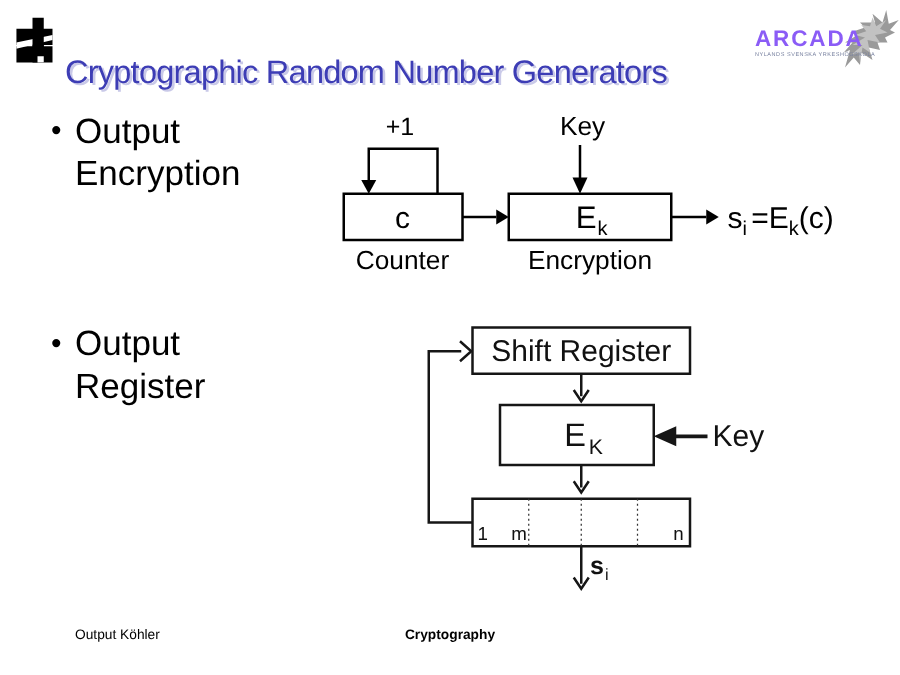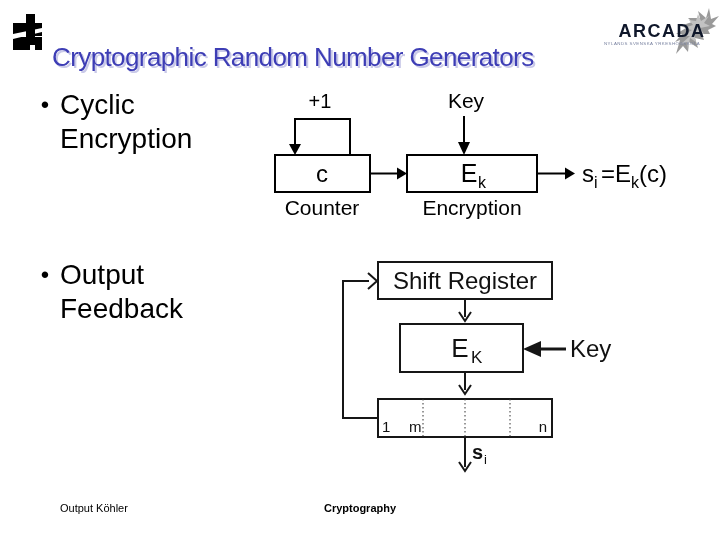--- a/index.html
+++ b/index.html
@@ -9,21 +9,21 @@
   }
   .title{
     position:absolute;left:52px;top:42px;margin:0;
     font-size:26px;font-weight:normal;letter-spacing:-0.6px;white-space:nowrap;
     color:#3d3db5;text-shadow:2px 2px 0 #c9c9e8;
   }
   .corner-icon{position:absolute;left:13px;top:14px;}
   .arcada{position:absolute;left:604px;top:22px;width:116px;}
   .arcada .bird{position:absolute;left:58px;top:-16px;}
   .arcada-text{position:relative;z-index:2;display:flex;flex-direction:column;}
-  .arcada-name{font-size:18px;font-weight:bold;letter-spacing:1.5px;color:#0f172a;line-height:18px;text-align:center;}
+  .arcada-name{font-size:18px;font-weight:bold;letter-spacing:1.5px;color:#8b5cf6;line-height:18px;}
   .arcada-tag{font-size:4.4px;letter-spacing:0.45px;color:#77809f;margin-top:1px;white-space:nowrap;}
   .bullet{
     position:absolute;left:30px;display:flex;align-items:flex-start;
     font-size:28px;line-height:34px;color:#000;
   }
   .bullet .dot{font-size:24px;width:30px;flex:0 0 30px;text-align:center;}
   .bullet .btext{width:175px;}
   .bullet.b1{top:88px;}
   .bullet.b2{top:258px;}
   .diagram1{position:absolute;left:270px;top:85px;}
@@ -54,25 +54,25 @@
     <polygon fill="#c2c2c2" points="26,44 28,32 34,36 32,26 42,28 38,22 48,20 42,17 47,10 39,15 36,8 34,15 27,14 31,19 22,22 30,24 20,30 28,30 19,38 25,36"></polygon>
   </svg>
   <div class="arcada-text">
     <span class="arcada-name">ARCADA</span>
     <span class="arcada-tag">NYLANDS SVENSKA YRKESHÖGSKOLA</span>
   </div>
 </div>
 
 <div class="bullet b1">
   <span class="dot">•</span>
-  <span class="btext">Cyclic Encryption</span>
+  <span class="btext">Output Encryption</span>
 </div>
 <div class="bullet b2">
   <span class="dot">•</span>
-  <span class="btext">Output Feedback</span>
+  <span class="btext">Output Register</span>
 </div>
 
 <svg class="diagram1" width="450" height="140" viewBox="0 0 450 140">
 
   <path d="M 25 62 L 25 34 L 80 34 L 80 70" fill="none" stroke="#000" stroke-width="2"></path>
   <polygon points="19,59 31,59 25,70" fill="#000"></polygon>
   <text x="50" y="23" font-size="20" text-anchor="middle">+1</text>
 
   <rect x="5" y="70" width="95" height="37" fill="#fff" stroke="#000" stroke-width="2"></rect>
   <text x="52" y="97" font-size="24" text-anchor="middle">c</text>

